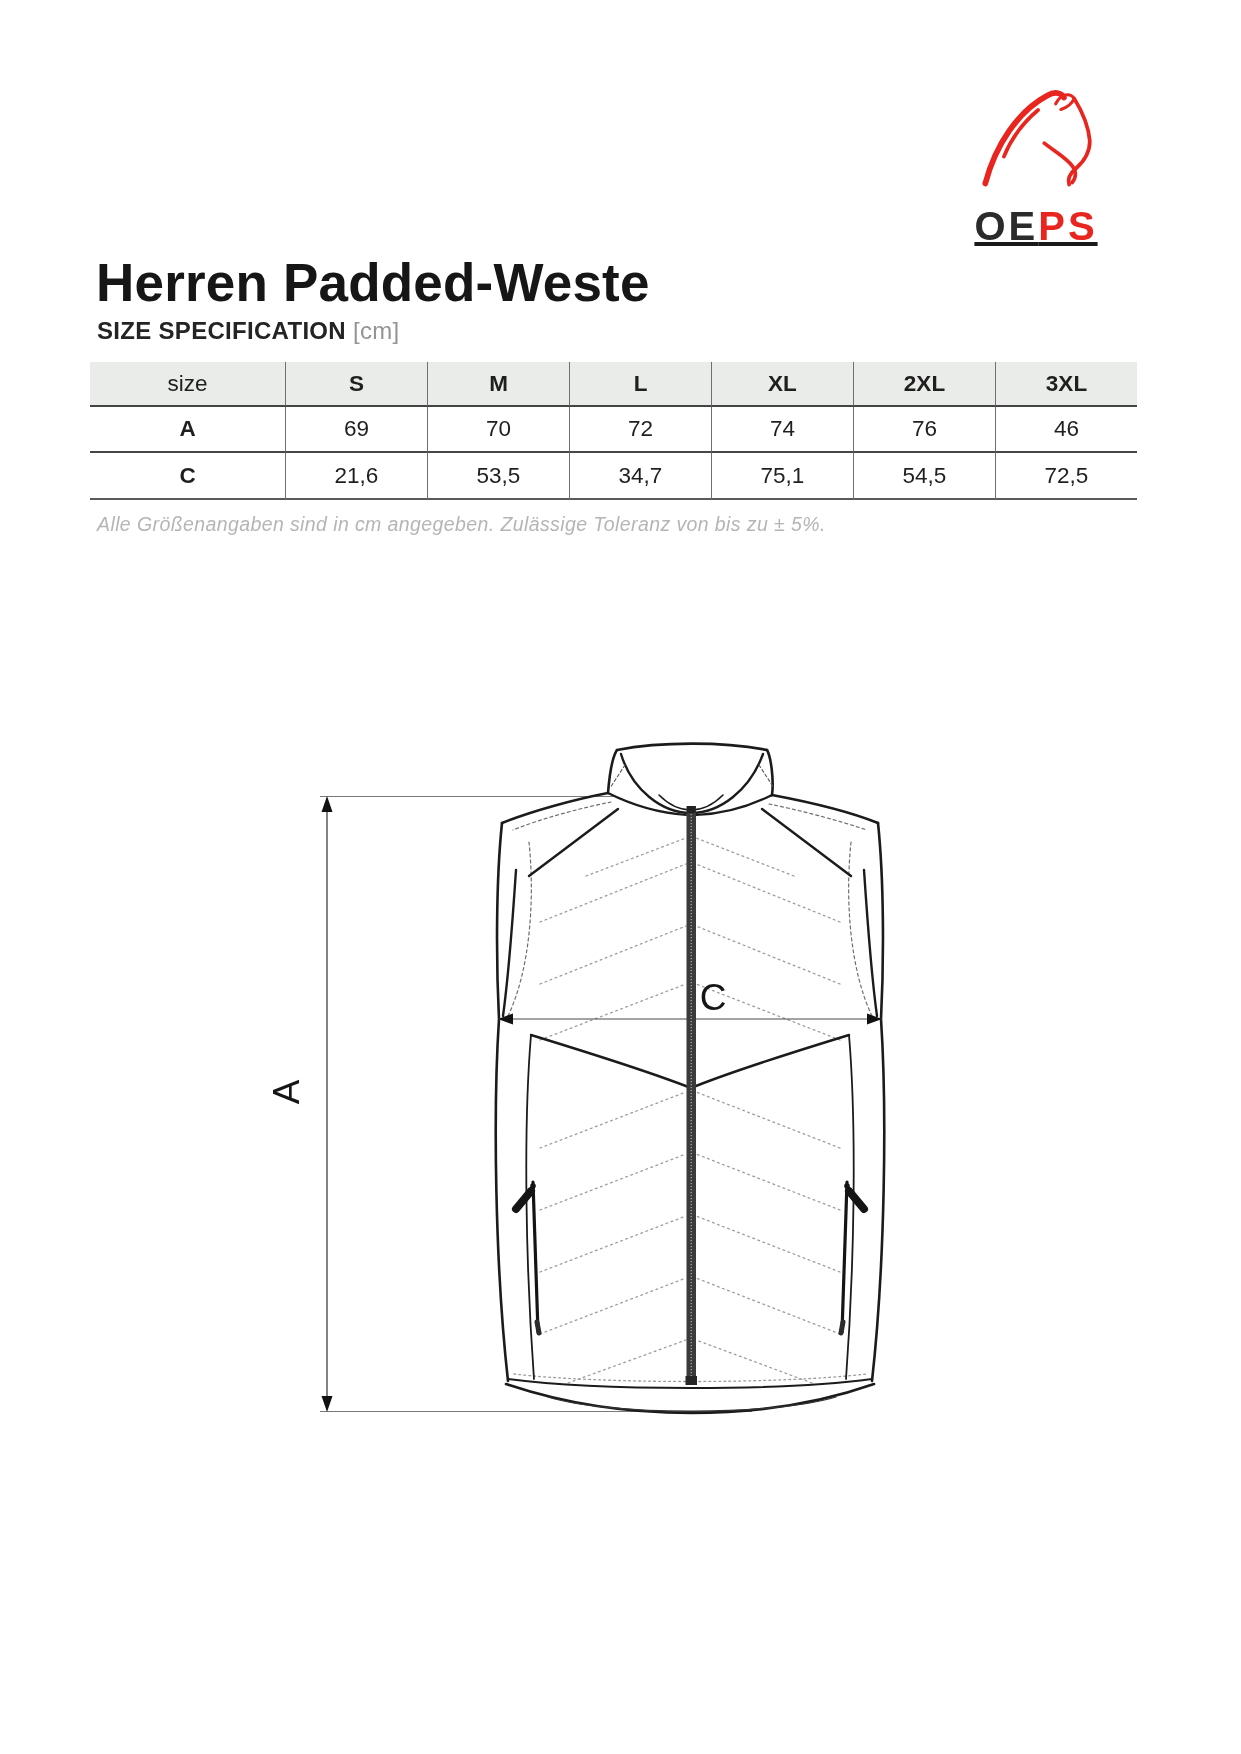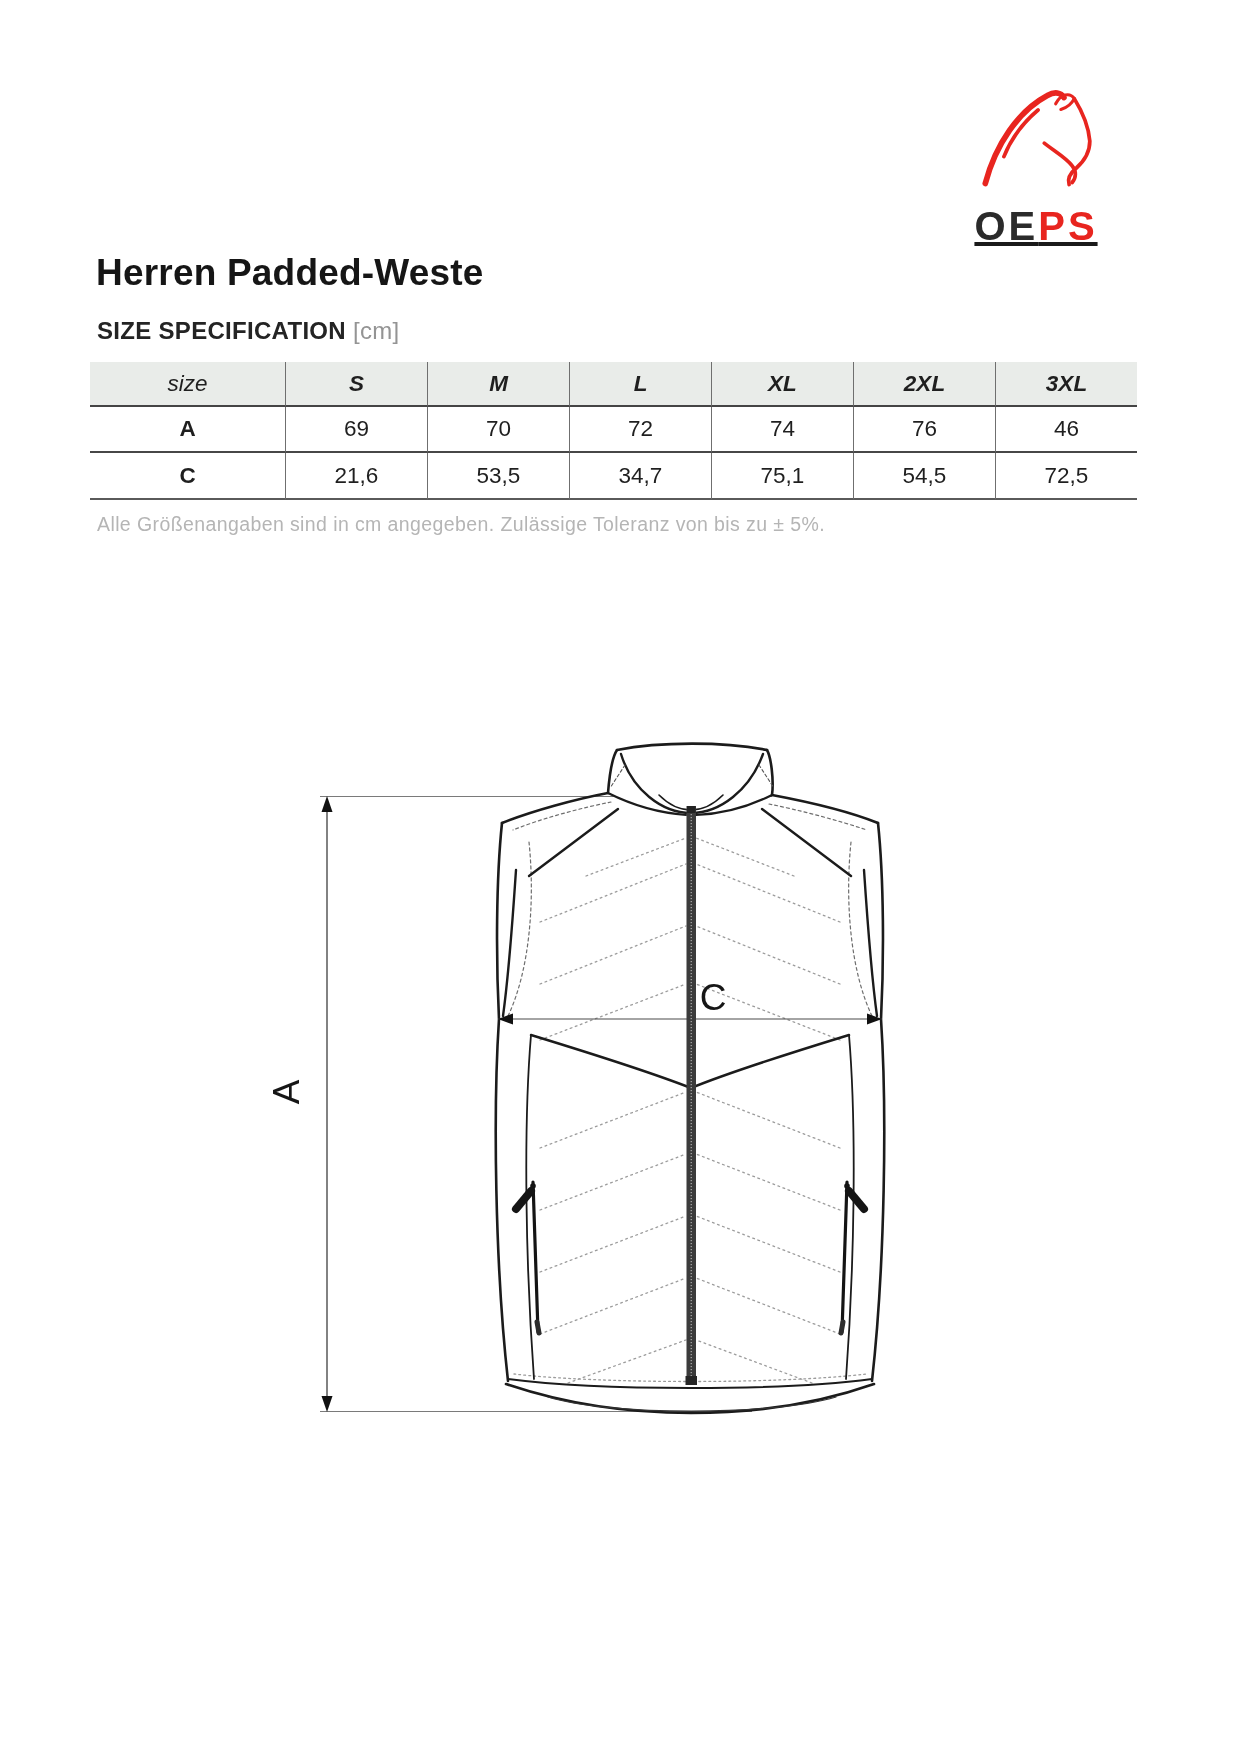--- a/index.html
+++ b/index.html
@@ -2,40 +2,40 @@
 <html><head>
 <meta charset="utf-8">
 <style>
   html,body{margin:0;padding:0;}
   body{
     width:1241px;height:1754px;position:relative;background:#ffffff;
     font-family:"Liberation Sans",sans-serif;color:#1a1a1a;overflow:hidden;
   }
   .abs{position:absolute;}
   
-  .title{left:96px;top:252px;font-size:37px;font-weight:700;letter-spacing:.2px;color:#161616;}
+  .title{left:96px;top:252px;font-size:53px;font-weight:700;letter-spacing:.2px;color:#161616;}
   .section-heading{left:97px;top:317px;font-size:24px;font-weight:700;letter-spacing:.3px;color:#242424;}
   .section-heading .unit{color:#949494;font-weight:400;}
   
   .logo{left:948px;top:80px;width:176px;text-align:center;}
   .logo-text{margin-top:4px;font-size:40px;font-weight:700;letter-spacing:3px;line-height:1;text-decoration:underline;}
   .logo-text .oe{color:#2b2b2b;}
   .logo-text .ps{color:#e8251f;}
   
   .size-table{left:90px;top:362px;width:1047px;display:grid;
     grid-template-columns:195px repeat(6,142px);}
   .cell{height:45px;display:flex;align-items:center;justify-content:center;
     font-size:22.5px;color:#1f1f1f;box-sizing:border-box;}
-  .cell.head{background:#e9ece9;border-bottom:2px solid #444444;font-style:italic;}
+  .cell.head{background:#e9ece9;border-bottom:2px solid #444444;}
   .cell.rowA{height:46px;border-bottom:2px solid #474747;}
   .cell.rowC{height:47px;border-bottom:2px solid #5a5a5a;}
   .cell.vline{border-left:1px solid #6f6f6f;}
   .cell.b{font-weight:700;}
   
-  .note{left:97px;top:513px;font-size:19.5px;letter-spacing:.4px;color:#b5b5b5;}
+  .note{left:97px;top:513px;font-size:19.5px;font-style:italic;letter-spacing:.4px;color:#b5b5b5;}
   
   .drawing{left:0;top:0;width:1241px;height:1754px;pointer-events:none;}
 </style>
 </head>
 <body>
 
 <div class="abs logo">
   <svg width="176" height="118" viewBox="0 0 170 114">
     <g fill="none" stroke="#e8251f" stroke-linecap="round">
       <path d="M 36,100 C 46,62 68,30 96,15 C 103,11 109,12 112,17" stroke-width="5.5"></path>

